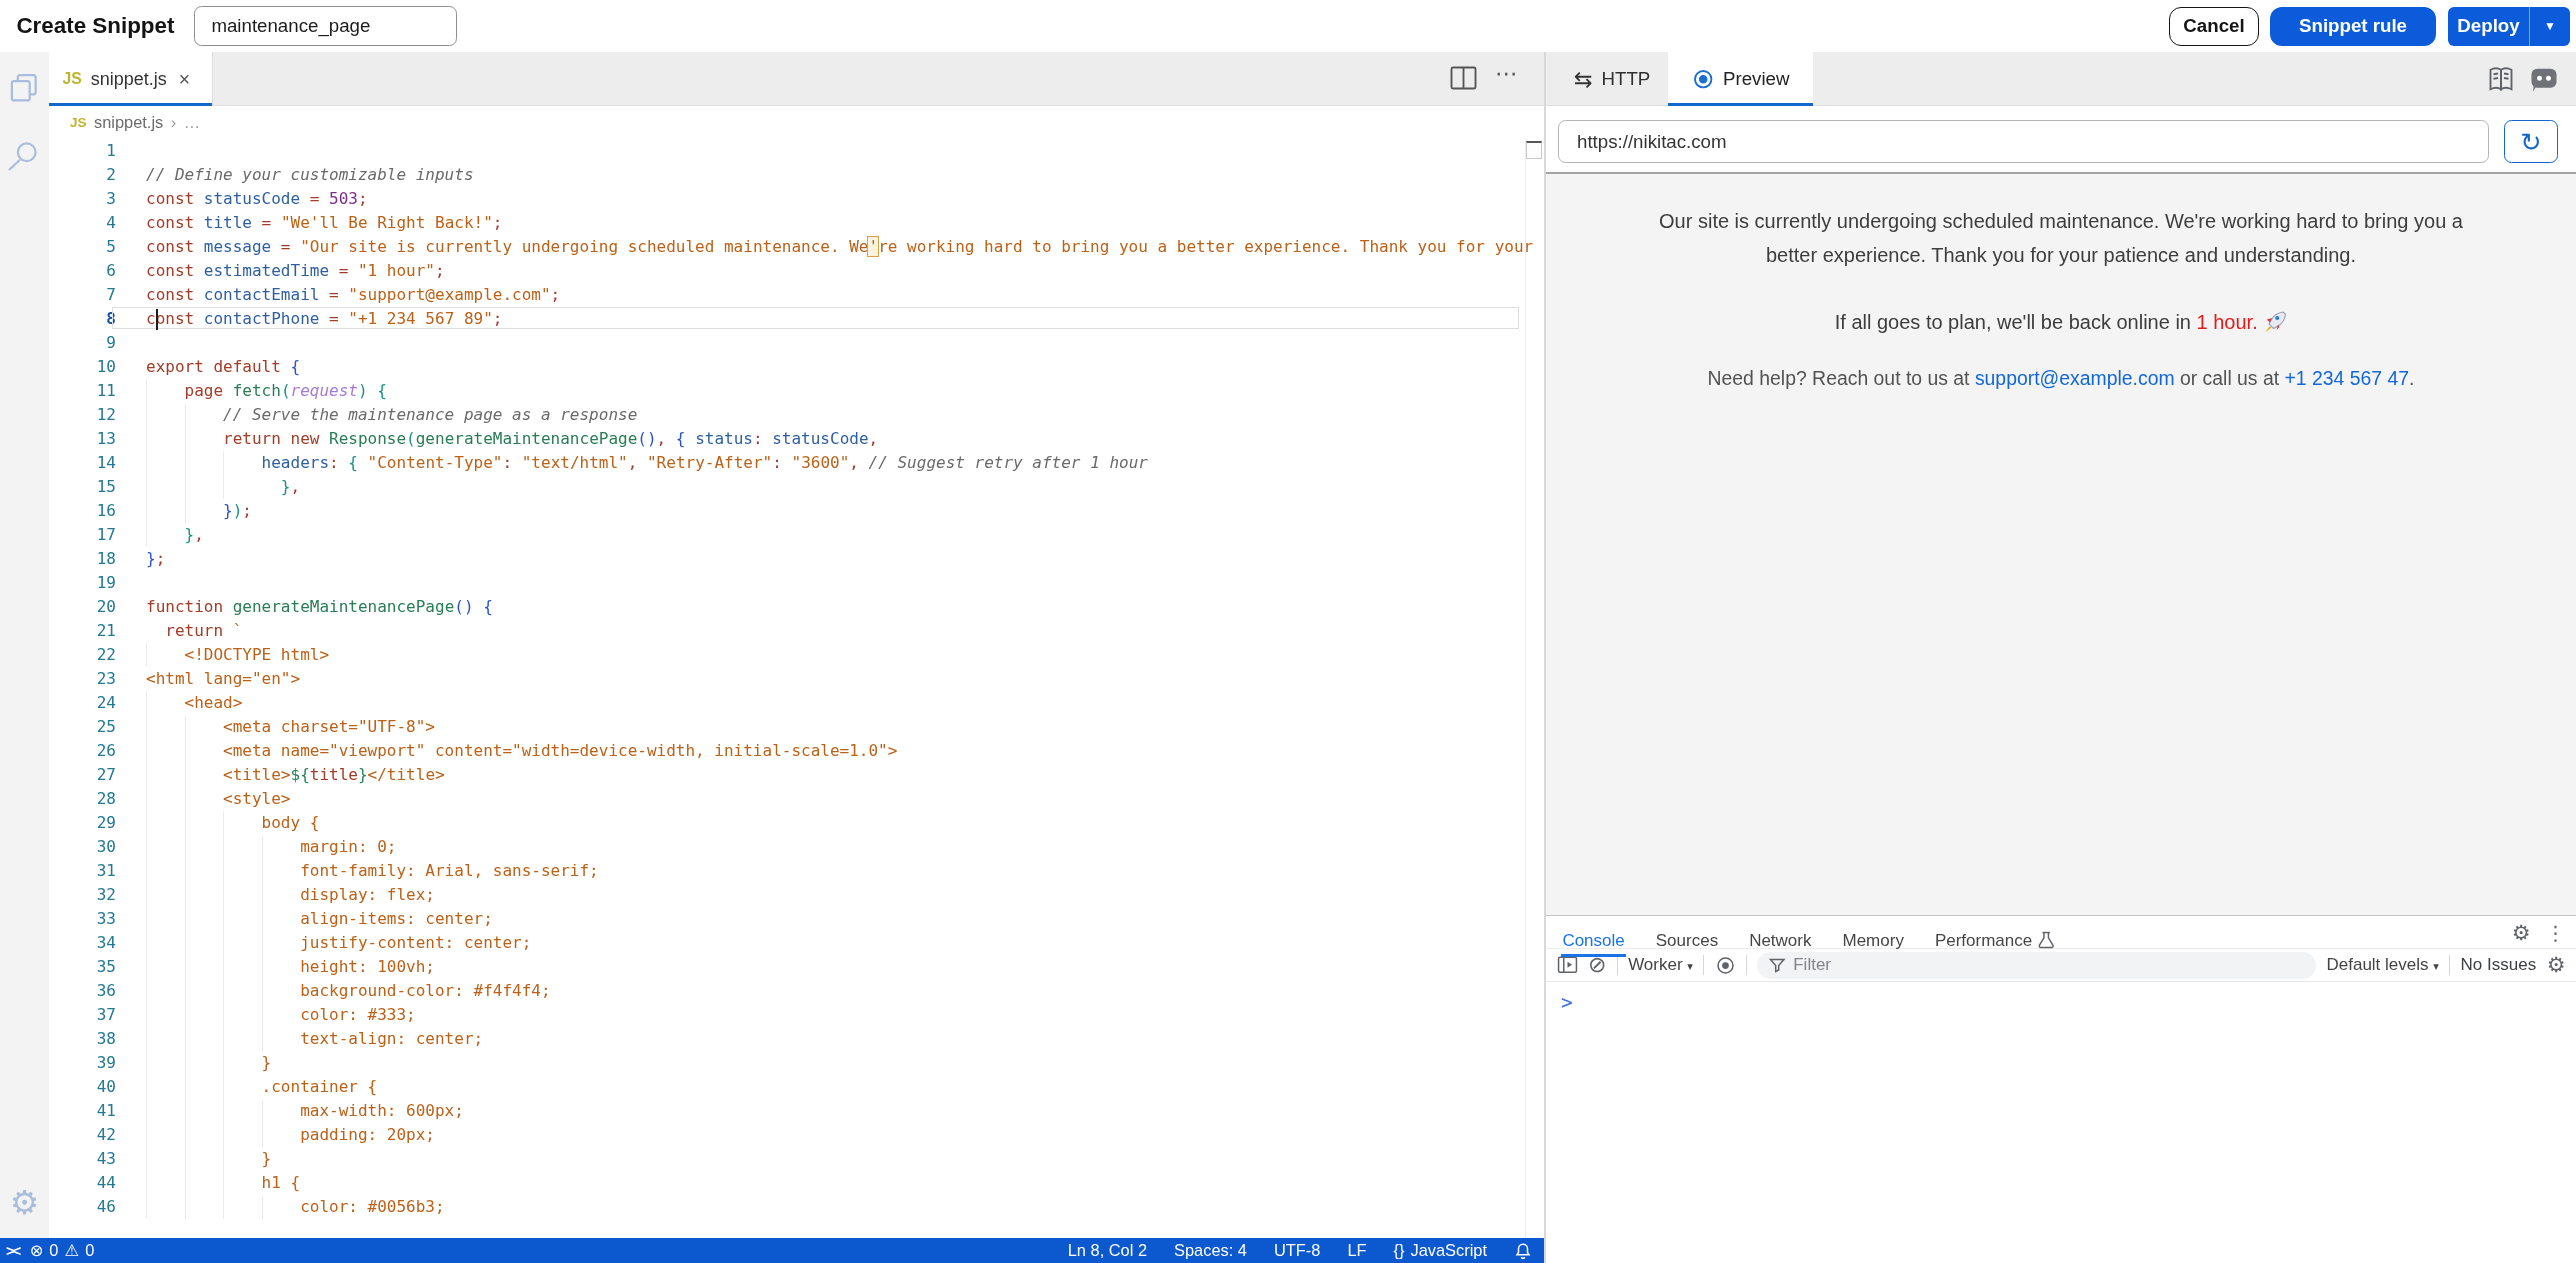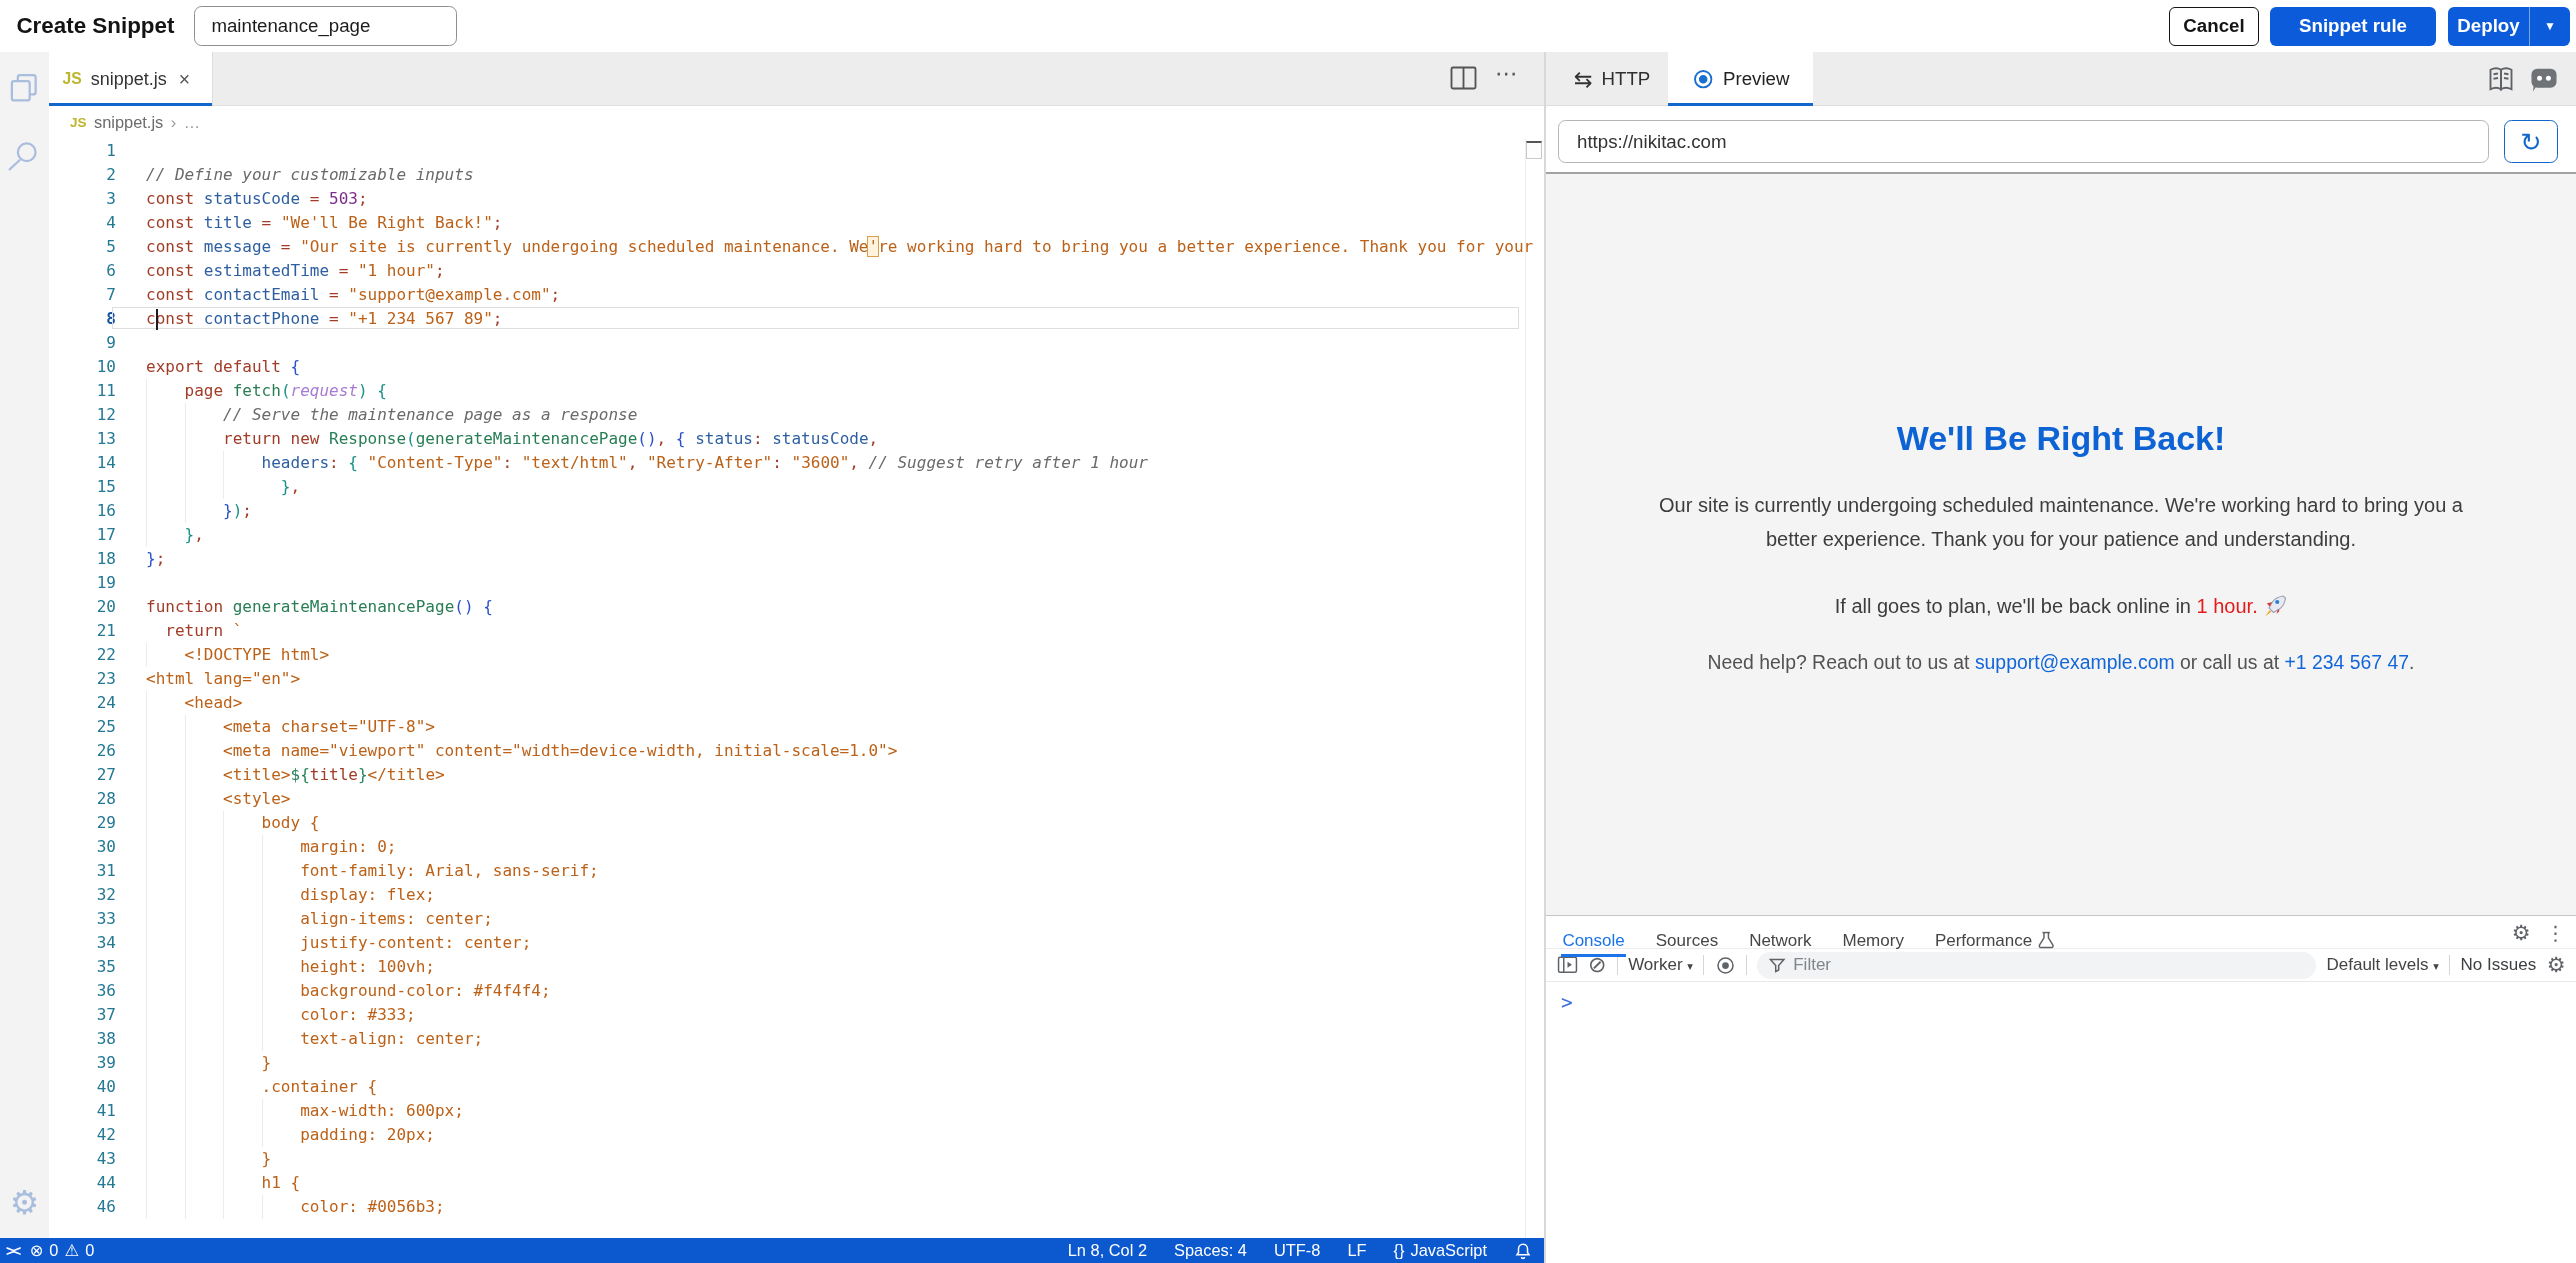--- a/index.html
+++ b/index.html
@@ -9,21 +9,21 @@
   :root{
     --blue:#0b5bdb; --tabline:#1266cc; --devblue:#1a73e8; --icongray:#5f6368;
   }
 
   
   #header{left:0;top:0;width:2576px;height:52px;background:#fff;border-bottom:0.7px solid #e4e4e4;}
   #app-title{left:16.4px;top:0;height:52px;line-height:52px;font-size:22.4px;font-weight:bold;color:#141414;}
   #name-input{left:194px;top:6px;width:263px;height:40px;box-sizing:border-box;border:1.5px solid #8f8f8f;
     border-radius:7.5px;font-size:18.7px;color:#1c1c1c;padding:0 16.4px;outline:none;background:#fff;
     font-family:"Liberation Sans",sans-serif;}
-  .hbtn{top:6.7px;height:39px;box-sizing:border-box;border-radius:6px;font-size:18.7px;font-weight:600;
+  .hbtn{top:6.7px;height:39px;box-sizing:border-box;border-radius:12px;font-size:18.7px;font-weight:600;
     display:flex;align-items:center;justify-content:center;cursor:pointer;}
   #cancel-btn{left:2169px;width:90px;background:#fff;border:1.5px solid #141414;color:#141414;}
   #snippet-rule-btn{left:2270px;width:166px;background:var(--blue);color:#fff;border:none;}
   #deploy-btn{left:2448px;width:81px;background:var(--blue);color:#fff;border:none;border-radius:6px 0 0 6px;}
   #deploy-caret{left:2529px;width:41px;background:var(--blue);color:#fff;border:none;border-radius:0 6px 6px 0;
     border-left:0.7px solid rgba(255,255,255,.45);font-size:12px;}
 
   
   #activity{left:0;top:52px;width:49px;height:1186px;background:#f3f3f3;border-right:0.7px solid #e2e2e2;}
   .act-ic{left:0;width:49px;text-align:center;color:#a9bdde;}
@@ -248,21 +248,20 @@
       <circle cx="25" cy="15" r="3.4" fill="#fff"></circle>
     <path d="M8 27l-4 6 1-8z" fill="#6f7377"></path>
   </svg>
 </div>
 
 <div class="abs" id="urlrow"></div>
 <input class="abs" id="url-input" value="https://nikitac.com" style="">
 <button class="abs" id="refresh-btn">↻</button>
 
 <div class="abs" id="preview">
-  <h1 id="pv-h1">We'll Be Right Back!</h1>
   <p id="pv-p1">Our site is currently undergoing scheduled maintenance. We're working hard to bring you a better experience. Thank you for your patience and understanding.</p>
   <p id="pv-p2">
     <span>If all goes to plan, we'll be back online in </span><span class="eta">1 hour.</span>
     <span style="display:inline-block;vertical-align:-4.5px;">
       <svg width="24" height="24" viewBox="0 0 32 32">
         <path d="M27 4c-7 1-12 4-15 9l-4 7 6 6 7-4c5-3 8-8 9-15z" fill="#e9e9f2" stroke="#9aa0b5" stroke-width="1.5"></path>
         <circle cx="19" cy="12" r="2.8" fill="#2a7fd4"></circle>
         <path d="M12 12l-7 2 4 4z" fill="#d43b3b"></path>
           <path d="M20 21l-2 7 4-4z" fill="#d43b3b"></path>
         <path d="M9 23l-6 8 8-6z" fill="#f59e0b"></path>

